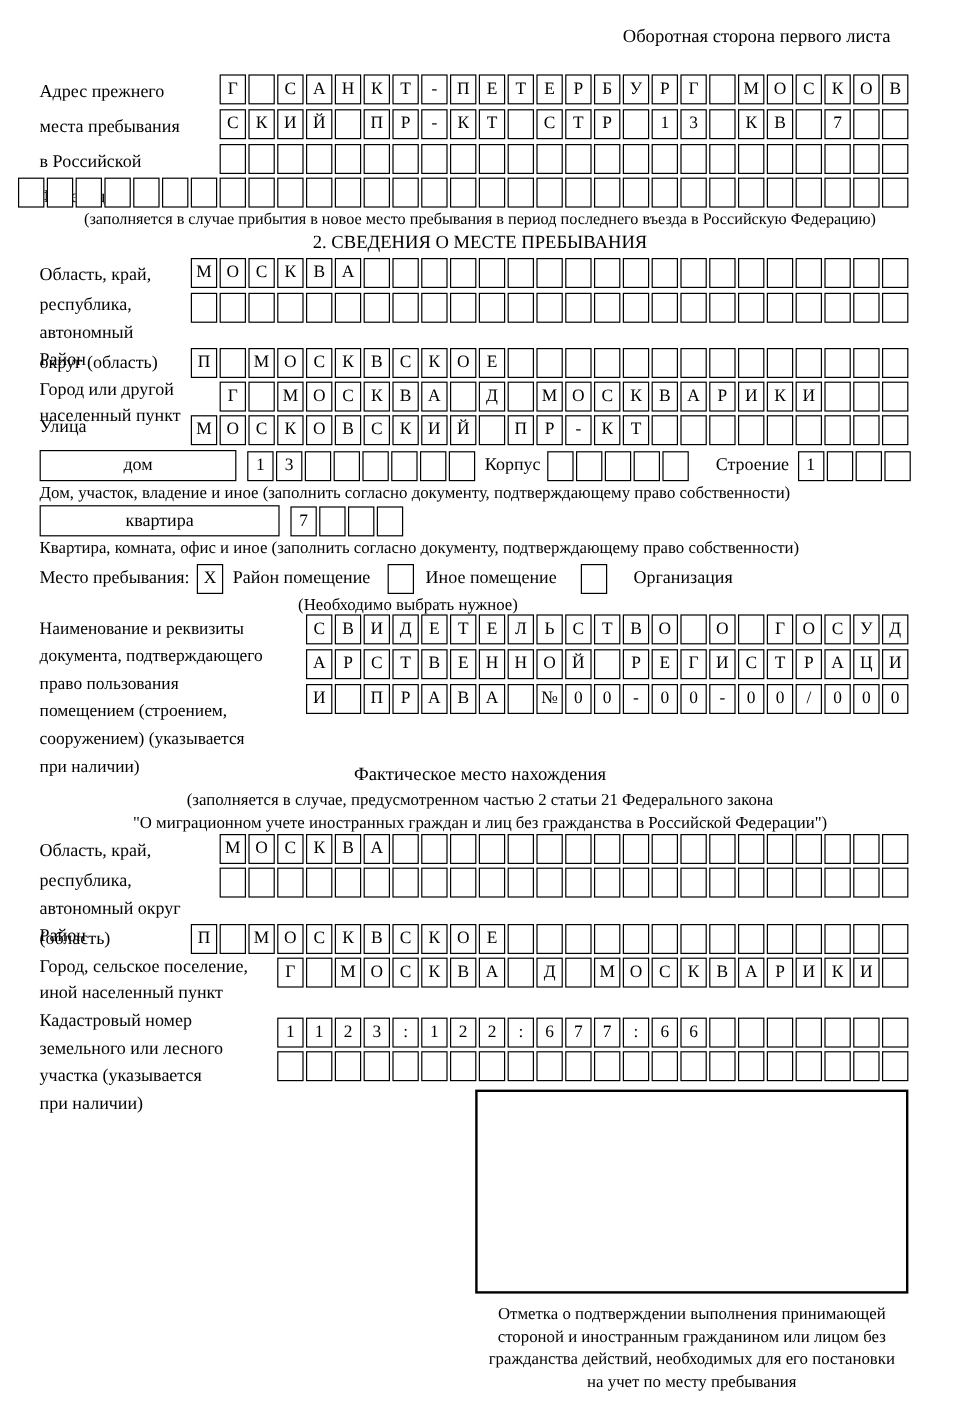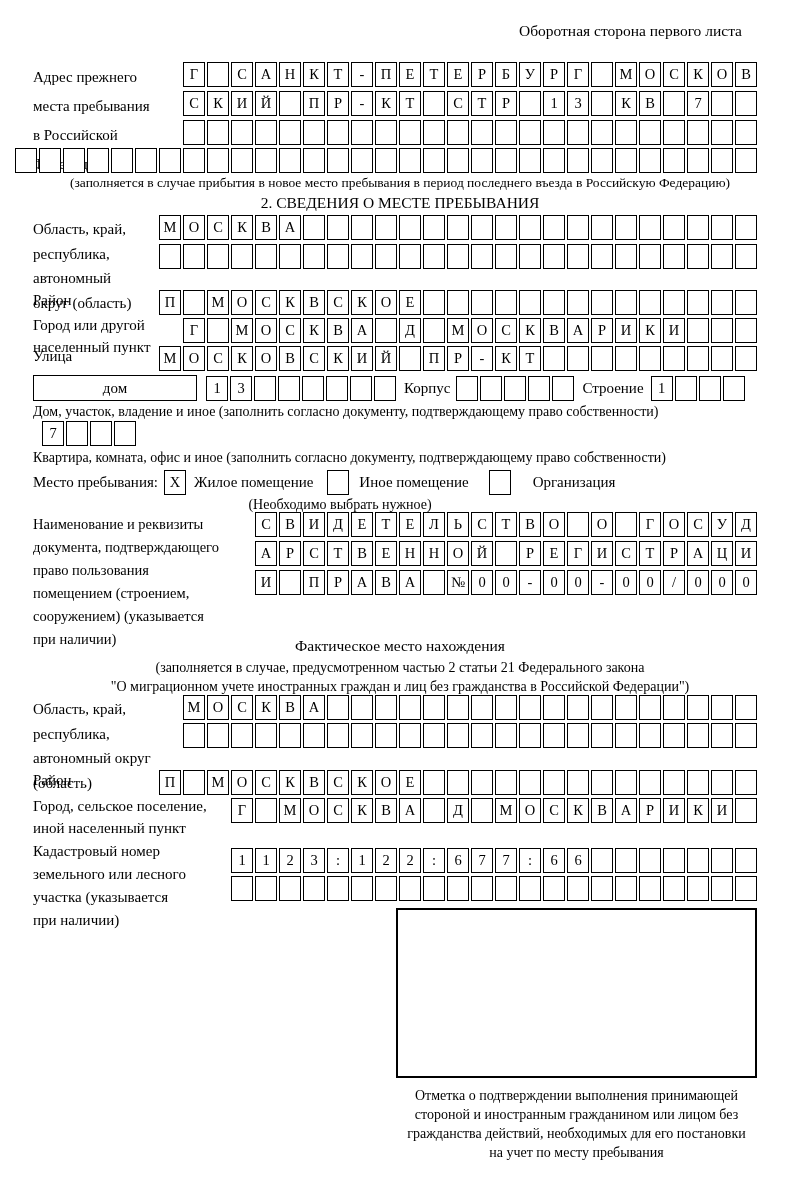--- a/index.html
+++ b/index.html
@@ -320,44 +320,45 @@
       <span class="cell"></span>
     </div>
   <div style="margin-left:8px; font-size:15px;">Корпус</div>
   <div class="inlinecells" style="margin-left:6px;">
       <span class="cell"></span>
       <span class="cell"></span>
       <span class="cell"></span>
       <span class="cell"></span>
       <span class="cell"></span>
     </div>
-  <div style="margin-left:8px; font-size:15px;">Строение</div>
+  <div style="margin-left:22px; font-size:15px;">Строение</div>
   <div class="inlinecells" style="margin-left:7px;">
       <span class="cell">1</span>
       <span class="cell"></span>
       <span class="cell"></span>
       <span class="cell"></span>
     </div>
 </div>
 <div class="caption" style="left:33px; top:404px; font-size:14px;">Дом, участок, владение и иное (заполнить согласно документу, подтверждающему право собственности)</div>
 
 <div class="flexrow" style="left:33px; top:421px;">
+  <div class="widebox" style="width:200px; flex:0 0 200px;">квартира</div>
   <div class="inlinecells" style="margin-left:9px;">
       <span class="cell">7</span>
       <span class="cell"></span>
       <span class="cell"></span>
       <span class="cell"></span>
     </div>
 </div>
 <div class="caption" style="left:33px; top:450px; font-size:14px;">Квартира, комната, офис и иное (заполнить согласно документу, подтверждающему право собственности)</div>
 
 <div class="flexrow" style="left:33px; top:470px;">
   <div style="font-size:15px;text-align:center;">Место пребывания:</div>
   <span class="checkbox" style="margin-left:6px;">X</span>
-  <div style="margin-left:8px; font-size:15px;">Жилое помещение</div>
+  <div style="margin-left:8px; font-size:15px;">Район помещение</div>
   <span class="checkbox" style="margin-left:14px;"></span>
   <div style="margin-left:10px; font-size:15px;">Иное помещение</div>
   <span class="checkbox" style="margin-left:20px;"></span>
   <div style="margin-left:22px; font-size:15px;">Организация</div>
 </div>
 <div class="caption" style="left:140px; top:497px; width:400px; text-align:center; font-size:14px;">(Необходимо выбрать нужное)</div>
 
 <div class="label" style="left:33px; top:513px; line-height:23px; font-size:14.5px;">Наименование и реквизиты
 документа, подтверждающего
 право пользования

